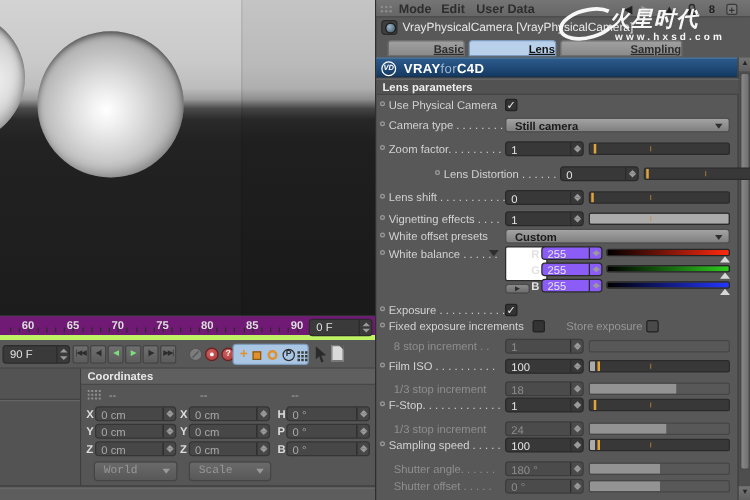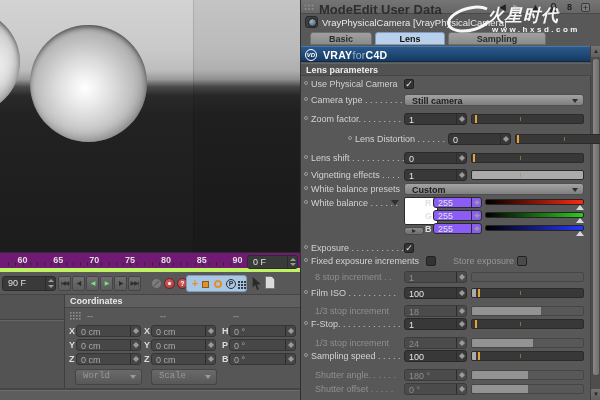--- a/index.html
+++ b/index.html
@@ -76,29 +76,29 @@
   .cdrop { position:absolute; height:16px; border-radius:3px; background:linear-gradient(#6a6a6a,#585858); border:1px solid #454545; color:#989898;font-family:Liberation Mono, monospace; }
   .cdrop .dval { position:absolute; left:7px; top:1px; }
   .cdrop .darr { position:absolute; right:5px; top:5px; width:0; height:0; border-left:3px solid transparent; border-right:3px solid transparent; border-top:4px solid #9a9a9a; }
   #apply-btn { position:absolute; height:13px; border-radius:3px; background:linear-gradient(#a2a2a2,#7e7e7e); border:1px solid #555;
     color:#1d1d1d; font-weight:bold; text-align:center; line-height:12px;margin-top:36px; }
   #statusbar { left:0; top:390px; width:300px; height:10px; background:#5d5d5d; border-top:1px solid #6c6c6c; box-shadow:0 -2px 0 #454545; }
 
   
   #attr { left:300px; top:0; width:300px; height:400px; background:#585858; border-left:1px solid #2f2f2f; }
   #am-menubar { position:absolute; left:0; top:0; width:100%; height:14px; background:linear-gradient(#757575,#666666); border-bottom:1px solid #4a4a4a; }
-  .menu-item { position:absolute; top:2px; color:#2d2d2d; font-weight:bold; font-size:13px; }
+  .menu-item { position:absolute; top:2px; color:#2d2d2d; font-weight:bold; font-size:10px; }
   #am-nav { position:absolute; right:2px; top:1px; height:12px; }
   .navicon { position:absolute; top:2px; font-size:9px; color:#222; line-height:9px; }
   #am-title { position:absolute; left:0; top:14px; width:100%; height:17px; }
   #cam-icon { position:absolute; left:4px; top:2px; width:13px; height:12px; background:#3f3f3f; border:1px solid #2a2a2a; border-radius:3px; }
   #cam-icon::after { content:""; position:absolute; left:2px; top:1px; width:7px; height:7px; border-radius:50%; border:1px solid #1d1d1d; background:radial-gradient(circle at 35% 35%, #9fb5c5, #35505e); }
   #am-title .ttext { position:absolute; left:21px; top:3px; color:#e9e9e9; font-size:9.5px; }
   #am-tabs { position:absolute; left:0; top:31px; width:100%; height:15px; }
-  .tab { position:absolute; top:1px; height:13px; border-radius:3px 3px 0 0; text-align:center; font-size:9px; line-height:13px; font-weight:bold; }
+  .tab { position:absolute; top:1px; height:13px; border-radius:3px 3px 0 0; text-align:right; font-size:9px; line-height:13px; font-weight:bold;text-decoration:underline; }
   .tab.inactive { background:linear-gradient(#a0a0a0,#8b8b8b); color:#2c2c2c; border:1px solid #6f6f6f; }
   .tab.active { background:#b9d0ea; color:#111; border:1px solid #7d9cc0; }
   #vray-banner { position:absolute; left:0; top:46px; width:290px; height:16px;
     background:linear-gradient(#2c5a8c,#143useless0); background:linear-gradient(#2c5a8c,#143a63); border-top:1px solid #46false; border-top:1px solid #4678a6; border-bottom:1px solid #0e2946; }
   #vray-logo { position:absolute; left:4px; top:2px; width:12px; height:12px; border:1.5px solid #fff; border-radius:50%;
     color:#fff; font-style:italic; font-weight:bold; font-size:6px; text-align:center; line-height:11px; }
   #vray-banner .vtext { position:absolute; left:22px; top:2px; font-size:10.5px; letter-spacing:.3px; }
   .vb-bold { color:#fff; font-weight:bold; }
   .vb-light { color:#9cb4cc; }
 
@@ -489,21 +489,21 @@
               <b></b>
             </span>
           </div>
           <div class="strack">
             <div class="sfill" style="width: 100%;"></div>
             <div class="scenter" style="left: 43%;"></div>
           </div>
         </div>
         <div class="arow" style="top: 183px;">
           <span class="bullet"></span>
-          <span class="alabel">White balance presets</span>
+          <span class="alabel">White offset presets</span>
           <div class="ddown">
             <span class="dval">Custom</span>
             <span class="darr"></span>
           </div>
         </div>
         <div class="arow" style="top: 197px; height: 40px;">
           <span class="bullet"></span>
           <span class="alabel">White balance . . . . . .</span>
           <div class="wb-exp"></div>
           <div class="wb-swatch"></div>

